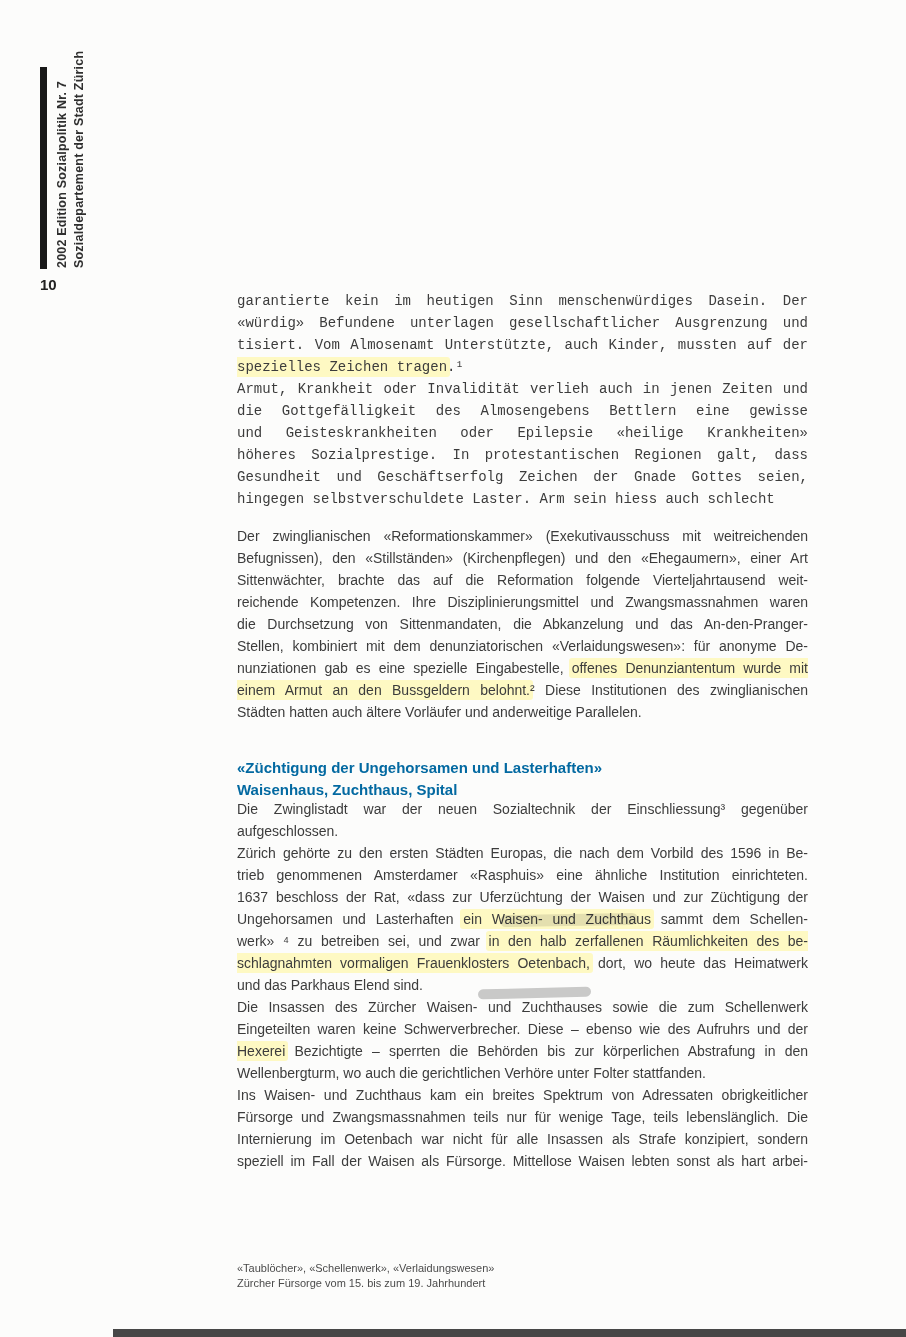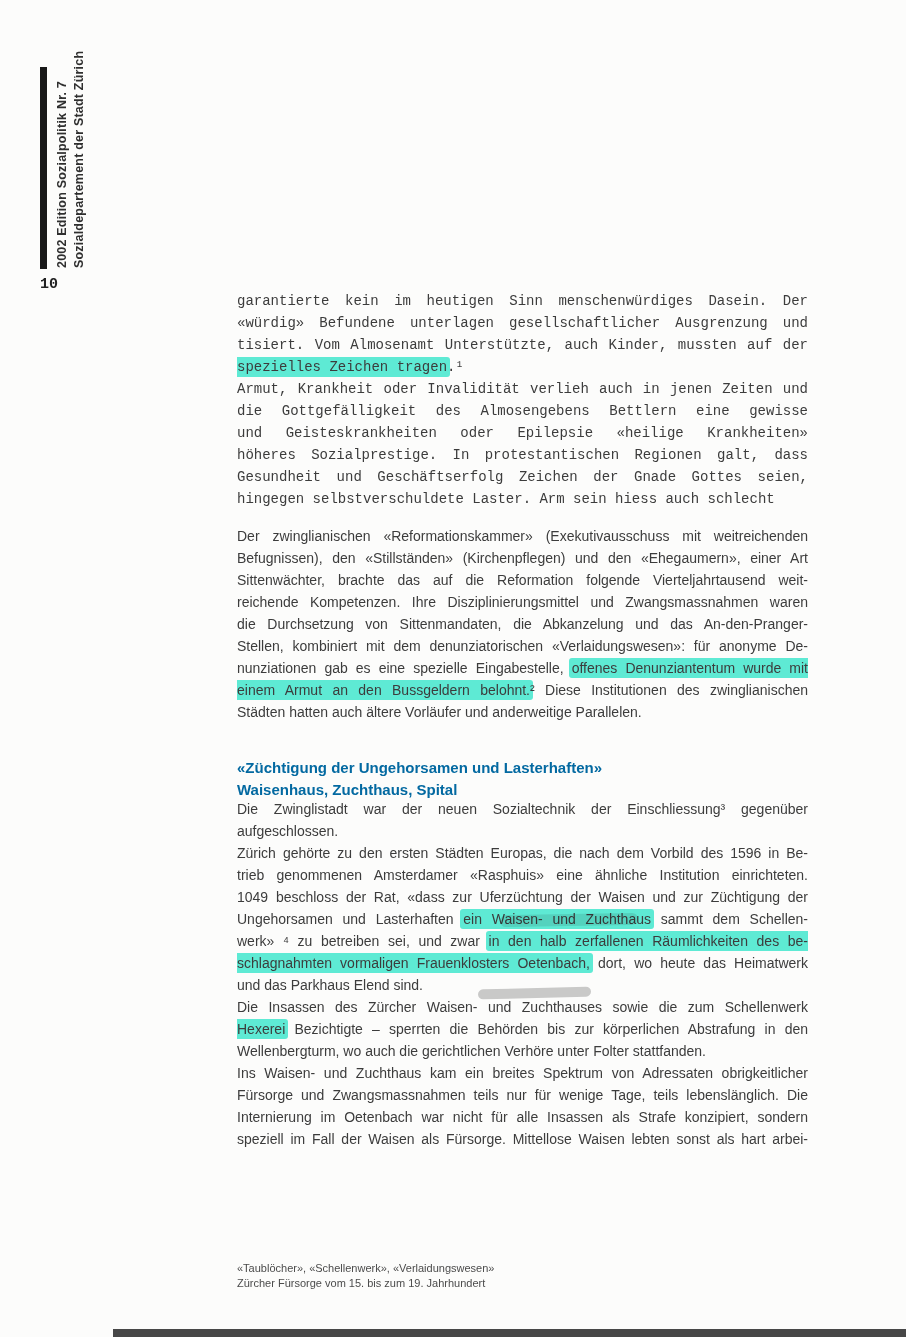--- a/index.html
+++ b/index.html
@@ -18,34 +18,34 @@
   }
   .side-rotated{
     position:absolute;left:54px;top:68px;width:200px;height:34px;
     transform-origin:0 0;
     transform:rotate(-90deg) translateX(-200px);
     font-size:12.5px;font-weight:bold;line-height:17px;
     letter-spacing:.2px;color:#2f2f2f;white-space:nowrap;
   }
   .page-num{
     position:absolute;left:40px;top:276px;
-    font-size:15px;font-weight:bold;color:#222;font-family:Liberation Mono, monospace;
+    font-size:15px;font-weight:bold;color:#222;
   }
   
   .body-block{
     position:absolute;left:237px;width:571px;
     font-size:14px;line-height:22px;color:#3c3c3c;
   }
   .block-a{top:290px;font-family:Liberation Mono, monospace;}
   .block-b{top:525px;}
   .block-c{top:798px;}
   .bline{height:22px;overflow:hidden;white-space:normal;}
   .bline.just{text-align:justify;text-align-last:justify;}
   .hl{
-    background:#5eead4;
+    background:#fef9c3;
     border-radius:3px;
     padding:2px 3px;
     margin:0 -3px;
   }
   .heading{
     position:absolute;left:237px;top:757px;width:571px;
     font-size:15px;font-weight:bold;line-height:22px;color:#0369a1;
   }
   
   .blob{position:absolute;border-radius:6px;}
@@ -102,26 +102,27 @@
   <div class="heading">
     <div>«Züchtigung der Ungehorsamen und Lasterhaften»</div>
     <div>Waisenhaus, Zuchthaus, Spital</div>
   </div>
 
   <div class="body-block block-c" id="block-c">
       <div class="bline just">Die Zwinglistadt war der neuen Sozialtechnik der Einschliessung³ gegenüber</div>
       <div class="bline">aufgeschlossen.</div>
       <div class="bline just">Zürich gehörte zu den ersten Städten Europas, die nach dem Vorbild des 1596 in Be-</div>
       <div class="bline just">trieb genommenen Amsterdamer «Rasphuis» eine ähnliche Institution einrichteten.</div>
-      <div class="bline just">1049 beschloss der Rat, «dass zur Uferzüchtung der Waisen und zur Züchtigung der</div>
+      <div class="bline just">1637 beschloss der Rat, «dass zur Uferzüchtung der Waisen und zur Züchtigung der</div>
       <div class="bline just">Ungehorsamen und Lasterhaften <span class="hl">ein Waisen- und Zuchthaus</span> sammt dem Schellen-</div>
       <div class="bline just">werk» ⁴ zu betreiben sei, und zwar <span class="hl">in den halb zerfallenen Räumlichkeiten des be-</span></div>
       <div class="bline just"><span class="hl">schlagnahmten vormaligen Frauenklosters Oetenbach,</span> dort, wo heute das Heimatwerk</div>
       <div class="bline">und das Parkhaus Elend sind.</div>
       <div class="bline just">Die Insassen des Zürcher Waisen- und Zuchthauses sowie die zum Schellenwerk</div>
+      <div class="bline just">Eingeteilten waren keine Schwerverbrecher. Diese – ebenso wie des Aufruhrs und der</div>
       <div class="bline just"><span class="hl">Hexerei</span> Bezichtigte – sperrten die Behörden bis zur körperlichen Abstrafung in den</div>
       <div class="bline">Wellenbergturm, wo auch die gerichtlichen Verhöre unter Folter stattfanden.</div>
       <div class="bline just">Ins Waisen- und Zuchthaus kam ein breites Spektrum von Adressaten obrigkeitlicher</div>
       <div class="bline just">Fürsorge und Zwangsmassnahmen teils nur für wenige Tage, teils lebenslänglich. Die</div>
       <div class="bline just">Internierung im Oetenbach war nicht für alle Insassen als Strafe konzipiert, sondern</div>
       <div class="bline just">speziell im Fall der Waisen als Fürsorge. Mittellose Waisen lebten sonst als hart arbei-</div>
     </div>
 
   <div class="blob blob-1"></div>
   <div class="blob blob-2"></div>

